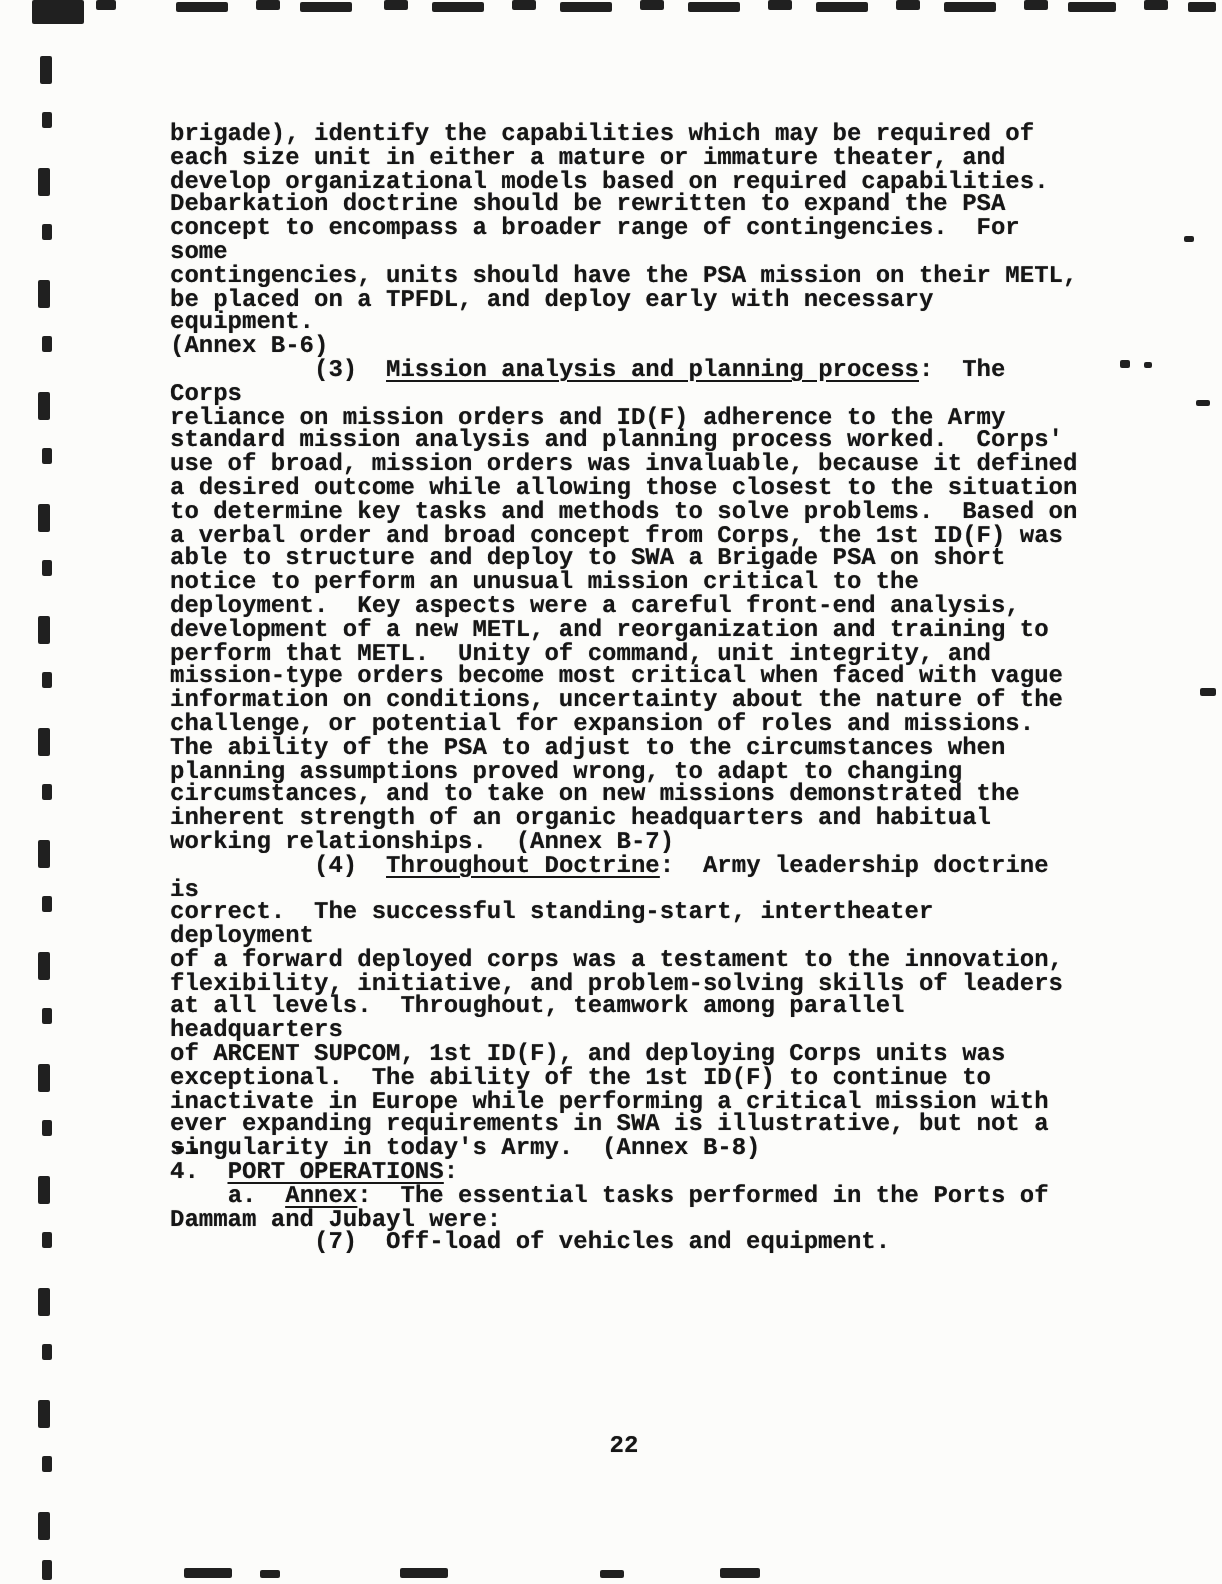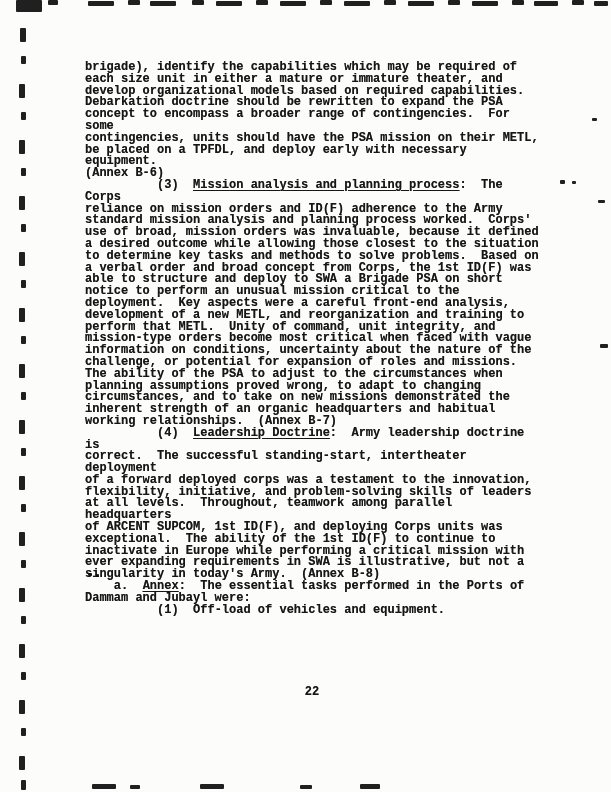--- a/index.html
+++ b/index.html
@@ -29,21 +29,21 @@
   .block {
     white-space: pre-wrap;
     text-shadow: 0 0 0.4px rgba(10,10,10,0.55);
   }
   .block:first-child { margin-top: 0; }
   .u {
     text-decoration: underline;
     text-underline-offset: 1.5px;
   }
   .page-number {
-    margin-top: 71px;
+    margin-top: 90px;
     text-align: center;
     white-space: pre;
     text-shadow: 0 0 0.4px rgba(10,10,10,0.55);
   }
   .artifact {
     position: absolute;
     border-radius: 1px;
     opacity: 0.92;
   }
 </style>
@@ -74,33 +74,34 @@
 development of a new METL, and reorganization and training to
 perform that METL.  Unity of command, unit integrity, and
 mission-type orders become most critical when faced with vague
 information on conditions, uncertainty about the nature of the
 challenge, or potential for expansion of roles and missions.
 The ability of the PSA to adjust to the circumstances when
 planning assumptions proved wrong, to adapt to changing
 circumstances, and to take on new missions demonstrated the
 inherent strength of an organic headquarters and habitual
 working relationships.  (Annex B-7)</span></div>
-        <div class="block"><span>          (4)  </span><span class="u">Leadership Doctrine</span><span>:  Army leadership doctrine is
+        <div class="block"><span>          (4)  </span><span class="u">Throughout Doctrine</span><span>:  Army leadership doctrine is
 correct.  The successful standing-start, intertheater deployment
 of a forward deployed corps was a testament to the innovation,
 flexibility, initiative, and problem-solving skills of leaders
 at all levels.  Throughout, teamwork among parallel headquarters
 of ARCENT SUPCOM, 1st ID(F), and deploying Corps units was
 exceptional.  The ability of the 1st ID(F) to continue to
 inactivate in Europe while performing a critical mission with
 ever expanding requirements in SWA is illustrative, but not a
 singularity in today's Army.  (Annex B-8)</span></div>
+        <div class="block"><span>4.  </span><span class="u">PORT OPERATIONS</span><span>:</span></div>
         <div class="block"><span>    a.  </span><span class="u">Annex</span><span>:  The essential tasks performed in the Ports of
 Dammam and Jubayl were:</span></div>
-        <div class="block"><span>          (1)  Off-load of vehicles and equipment.</span></div>
+        <div class="block"><span>          (7)  Off-load of vehicles and equipment.</span></div>
       </div>
     <div class="page-number">22</div>
   </div>
   <div>
       <div class="artifact" style="left: 16px; top: 0px; width: 26px; height: 12px; background: rgb(13, 13, 13);"></div>
       <div class="artifact" style="left: 48px; top: 0px; width: 10px; height: 5px; background: rgb(13, 13, 13);"></div>
       <div class="artifact" style="left: 88px; top: 1px; width: 26px; height: 5px; background: rgb(13, 13, 13);"></div>
       <div class="artifact" style="left: 128px; top: 0px; width: 12px; height: 5px; background: rgb(13, 13, 13);"></div>
       <div class="artifact" style="left: 150px; top: 1px; width: 26px; height: 5px; background: rgb(13, 13, 13);"></div>
       <div class="artifact" style="left: 192px; top: 0px; width: 12px; height: 5px; background: rgb(13, 13, 13);"></div>

